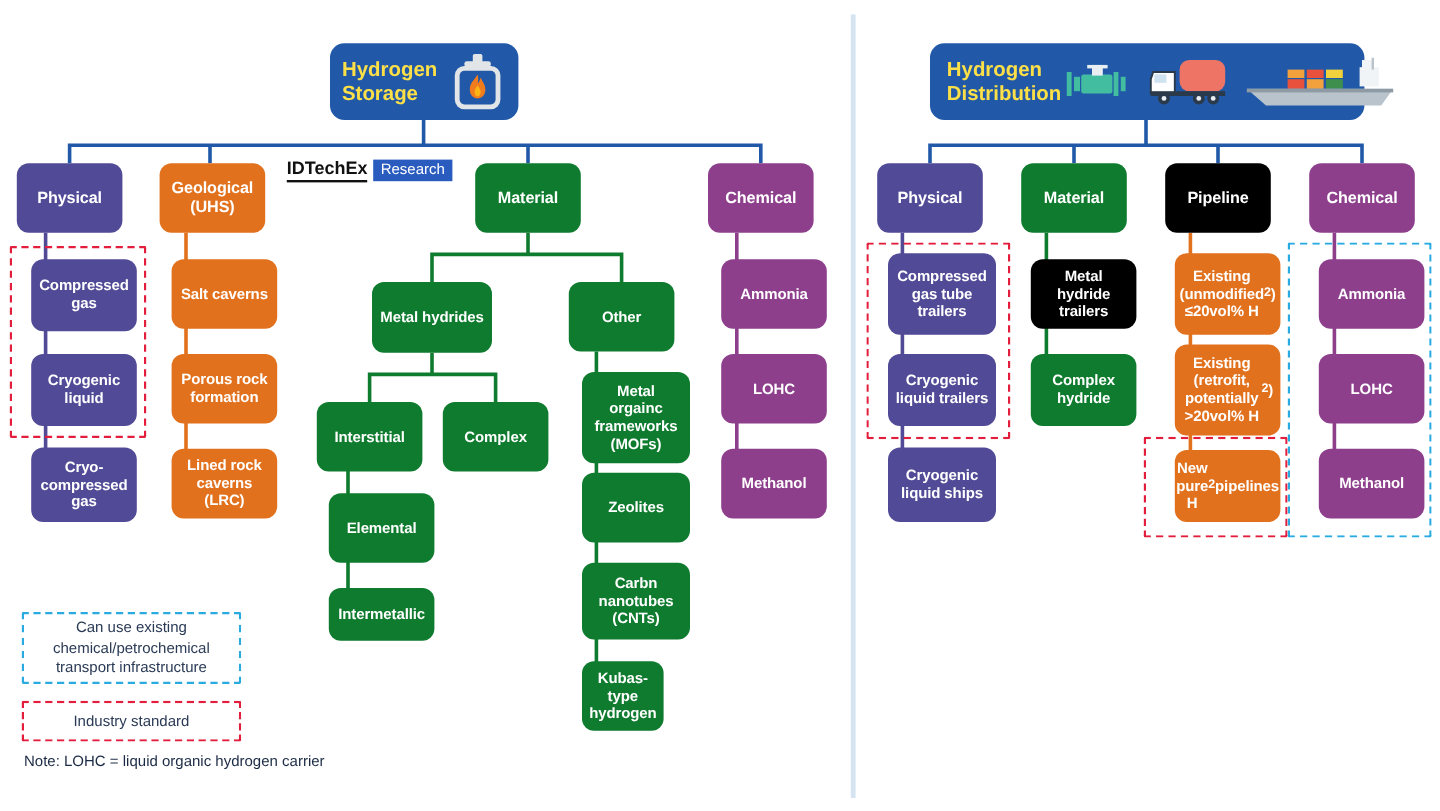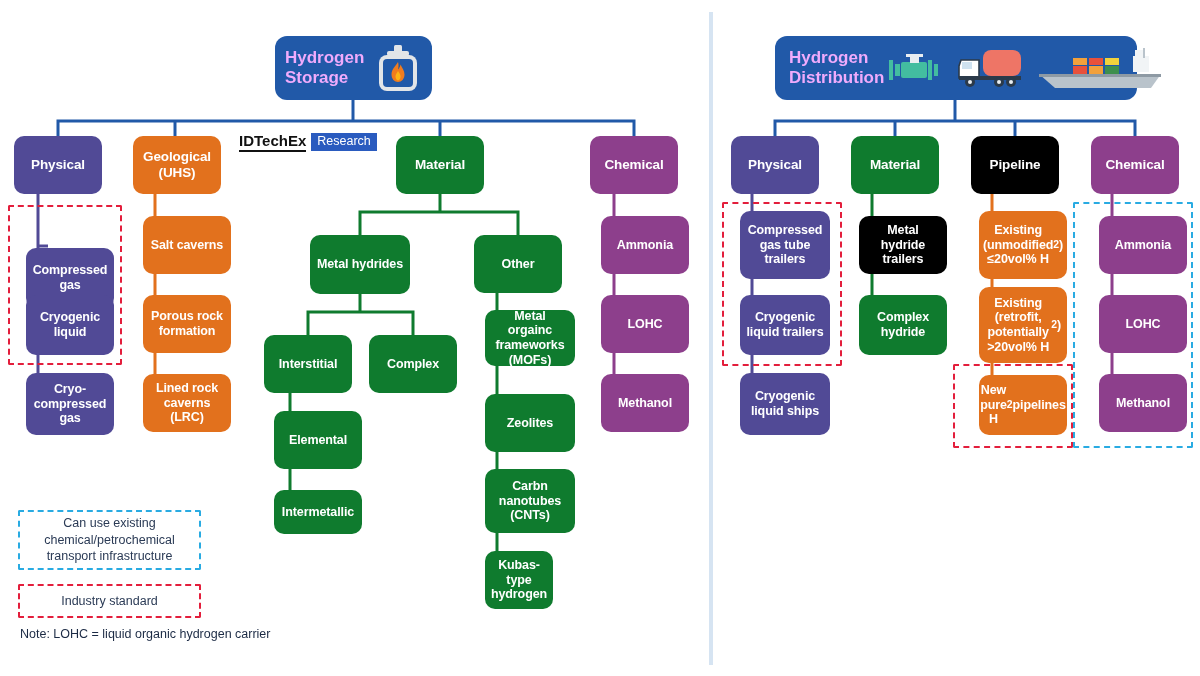--- a/index.html
+++ b/index.html
@@ -29,21 +29,21 @@
   .lvl1{font-size:13.5px;}
   .lvl2{font-size:12.5px;}
   .lvl3{font-size:12.5px;}
 
   
   .header{
     position:absolute;background:#2159a8;border-radius:12px;
     display:flex;align-items:center;box-sizing:border-box;
   }
   .header .htitle{
-    color:#f0abfc;font-weight:bold;font-size:17px;line-height:1.15;
+    color:#fde047;font-weight:bold;font-size:17px;line-height:1.15;
     white-space:pre-line;text-align:left;
   }
 
   
   .dash{position:absolute;box-sizing:border-box;border-radius:2px;}
   .dash-red{border:2px dashed #e31e3c;}
   .dash-blue{border:2px dashed #29abe2;}
 
   
   .legend-box{
@@ -157,40 +157,40 @@
       </svg>
     </span>
   </div>
 
   <div class="logo" style="left:239px;top:133px;">
     <span class="idt">IDTechEx</span>
     <span class="res">Research</span>
   </div>
 
   <div class="node purple lvl1" style="left: 14px; top: 136px; width: 88px; height: 58px; background: rgb(81, 74, 150);">Physical</div>
-  <div class="node purple lvl2" style="left: 26px; top: 216px; width: 88px; height: 60px; background: rgb(81, 74, 150); margin-top: 32px;">Compressed gas</div>
+  <div class="node purple lvl2" style="left: 26px; top: 216px; width: 88px; height: 60px; background: rgb(81, 74, 150);">Compressed gas</div>
   <div class="node purple lvl2" style="left: 26px; top: 295px; width: 88px; height: 60px; background: rgb(81, 74, 150);">Cryogenic liquid</div>
   <div class="node purple lvl2" style="left: 26px; top: 373px; width: 88px; height: 62px; background: rgb(81, 74, 150);">Cryo-compressed gas</div>
   <div class="dash dash-red" style="left:8px;top:205px;width:114px;height:160px;"></div>
 
   <div class="node orange lvl1" style="left: 133px; top: 136px; width: 88px; height: 58px; background: rgb(226, 113, 29);">Geological (UHS)</div>
   <div class="node orange lvl2" style="left: 143px; top: 216px; width: 88px; height: 58px; background: rgb(226, 113, 29);">Salt caverns</div>
   <div class="node orange lvl2" style="left: 143px; top: 295px; width: 88px; height: 58px; background: rgb(226, 113, 29);">Porous rock formation</div>
   <div class="node orange lvl2" style="left: 143px; top: 374px; width: 88px; height: 58px; background: rgb(226, 113, 29);">Lined rock caverns (LRC)</div>
 
   <div class="node green lvl1" style="left: 396px; top: 136px; width: 88px; height: 58px; background: rgb(15, 123, 46);">Material</div>
   <div class="node green lvl2" style="left: 310px; top: 235px; width: 100px; height: 59px; background: rgb(15, 123, 46);">Metal hydrides</div>
   <div class="node green lvl2" style="left: 474px; top: 235px; width: 88px; height: 58px; background: rgb(15, 123, 46);">Other</div>
 
   <div class="node green lvl3" style="left: 264px; top: 335px; width: 88px; height: 58px; background: rgb(15, 123, 46);">Interstitial</div>
   <div class="node green lvl3" style="left: 369px; top: 335px; width: 88px; height: 58px; background: rgb(15, 123, 46);">Complex</div>
   <div class="node green lvl3" style="left: 274px; top: 411px; width: 88px; height: 58px; background: rgb(15, 123, 46);">Elemental</div>
   <div class="node green lvl3" style="left: 274px; top: 490px; width: 88px; height: 44px; background: rgb(15, 123, 46);">Intermetallic</div>
 
-  <div class="node green lvl3" style="left: 485px; top: 310px; width: 90px; height: 56px; background: rgb(15, 123, 46);">Metal orgainc frameworks (MOFs)</div>
+  <div class="node green lvl3" style="left: 485px; top: 310px; width: 90px; height: 76px; background: rgb(15, 123, 46);">Metal orgainc frameworks (MOFs)</div>
   <div class="node green lvl3" style="left: 485px; top: 394px; width: 90px; height: 58px; background: rgb(15, 123, 46);">Zeolites</div>
   <div class="node green lvl3" style="left: 485px; top: 469px; width: 90px; height: 64px; background: rgb(15, 123, 46);">Carbn nanotubes (CNTs)</div>
   <div class="node green lvl3" style="left: 485px; top: 551px; width: 68px; height: 58px; background: rgb(15, 123, 46);">Kubas-type hydrogen</div>
 
   <div class="node magenta lvl1" style="left: 590px; top: 136px; width: 88px; height: 58px; background: rgb(141, 63, 140);">Chemical</div>
   <div class="node magenta lvl2" style="left: 601px; top: 216px; width: 88px; height: 58px; background: rgb(141, 63, 140);">Ammonia</div>
   <div class="node magenta lvl2" style="left: 601px; top: 295px; width: 88px; height: 58px; background: rgb(141, 63, 140);">LOHC</div>
   <div class="node magenta lvl2" style="left: 601px; top: 374px; width: 88px; height: 58px; background: rgb(141, 63, 140);">Methanol</div>
 
   <div class="header" style="left: 775px; top: 36px; width: 362px; height: 64px; padding: 0px 14px; background: rgb(33, 89, 168);">

